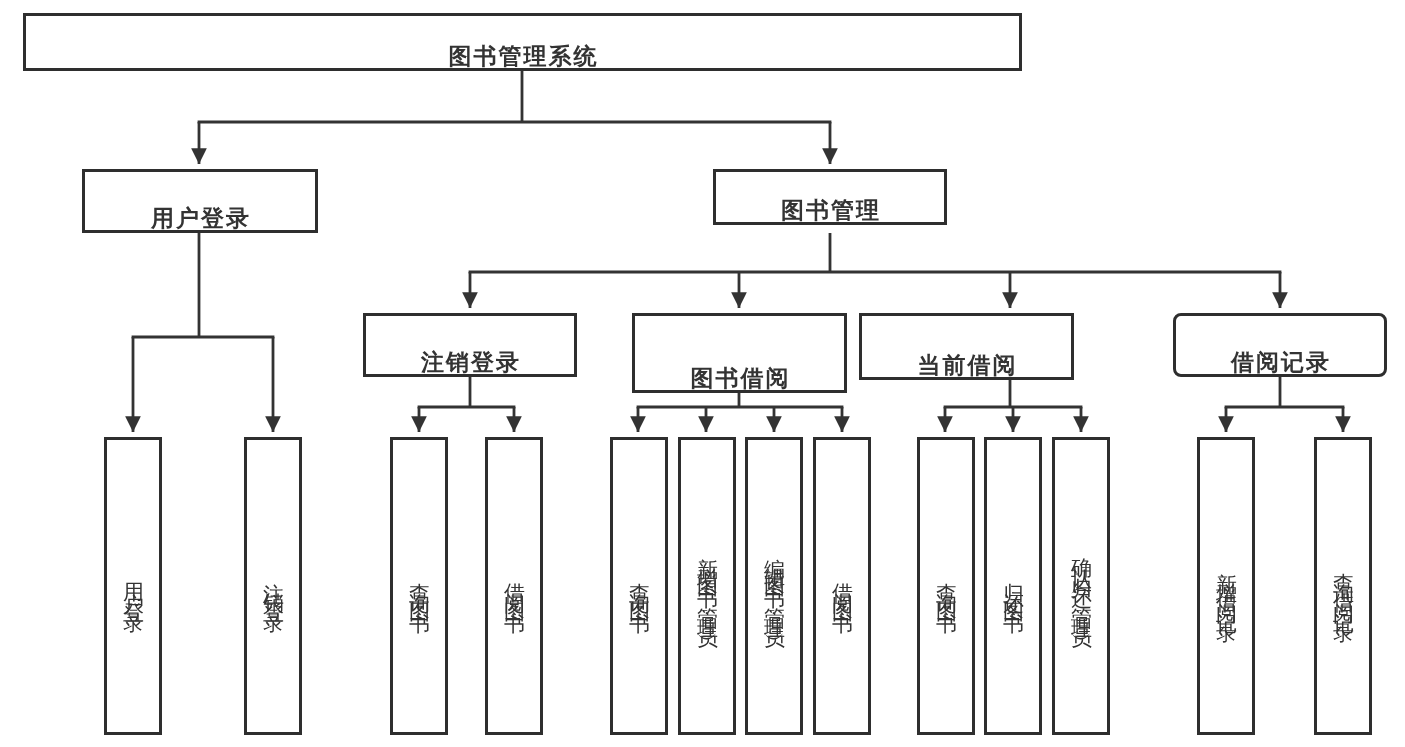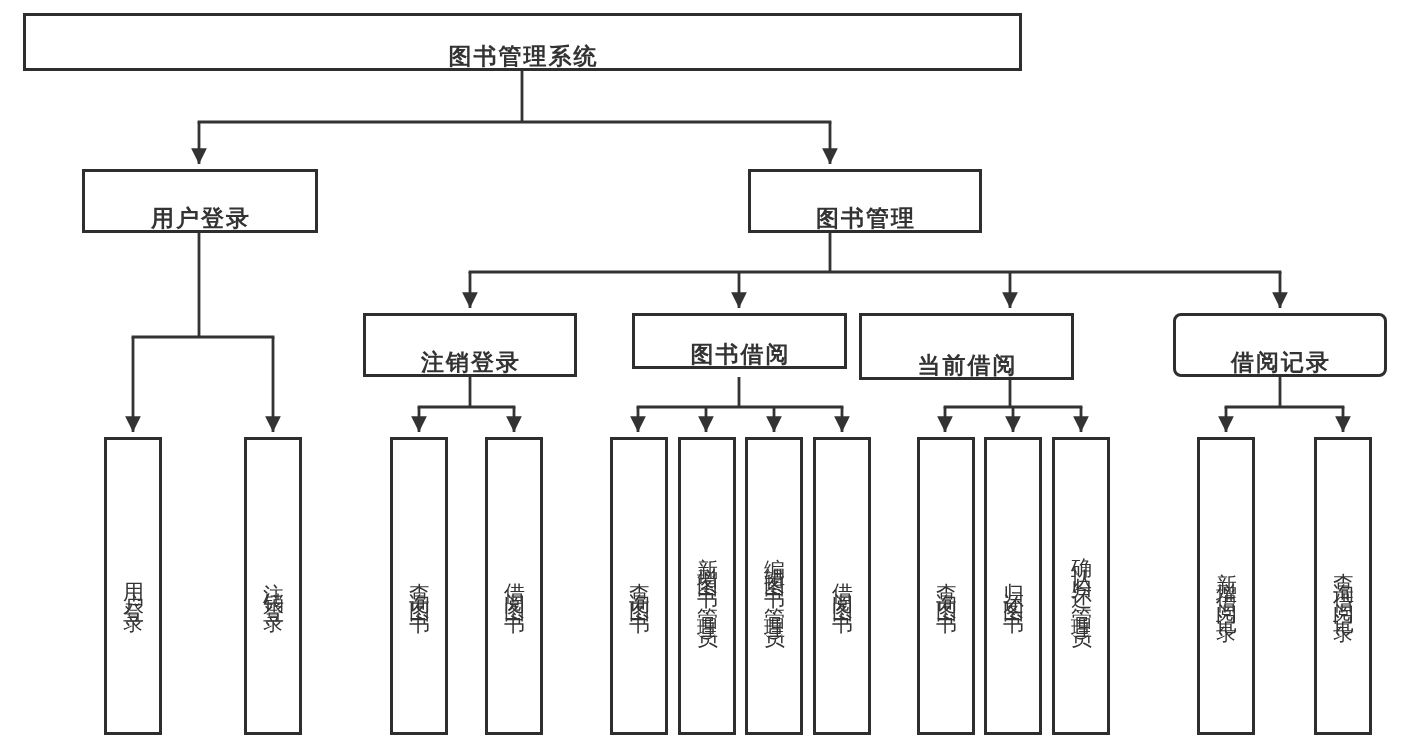--- a/index.html
+++ b/index.html
@@ -62,23 +62,23 @@
     text-orientation: mixed;
     font-size: 21px;
     letter-spacing: 10px;
     color: #333333;
     line-height: 1;
     white-space: nowrap;
   }
   
   .n-root   { left: 23px;  top: 13px;  width: 999px; height: 58px; }
   .n-login  { left: 82px;  top: 169px; width: 236px; height: 64px; }
-  .n-mgmt   { left: 713px; top: 169px; width: 234px; height: 64px; margin-left: 35px; }
+  .n-mgmt   { left: 713px; top: 169px; width: 234px; height: 56px; }
   .n-newbk  { left: 363px; top: 313px; width: 214px; height: 64px; }
-  .n-bkbor  { left: 632px; top: 313px; width: 215px; height: 56px; }
+  .n-bkbor  { left: 632px; top: 313px; width: 215px; height: 80px; }
   .n-curbor { left: 859px; top: 313px; width: 215px; height: 67px; }
   .n-borrec { left: 1173px;top: 313px; width: 214px; height: 64px; border-radius: 8px; }
   .lf-1  { left: 104px; }
   .lf-2  { left: 244px; }
   .lf-3  { left: 390px; }
   .lf-4  { left: 485px; }
   .lf-5  { left: 610px; }
   .lf-6  { left: 678px; }
   .lf-7  { left: 745px; }
   .lf-8  { left: 813px; }

